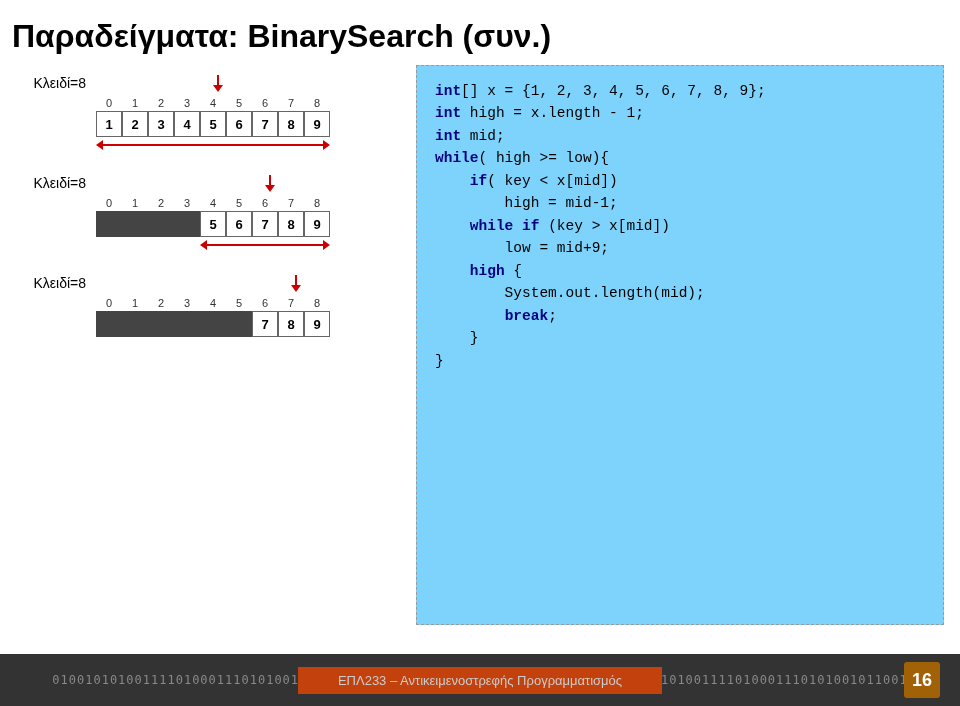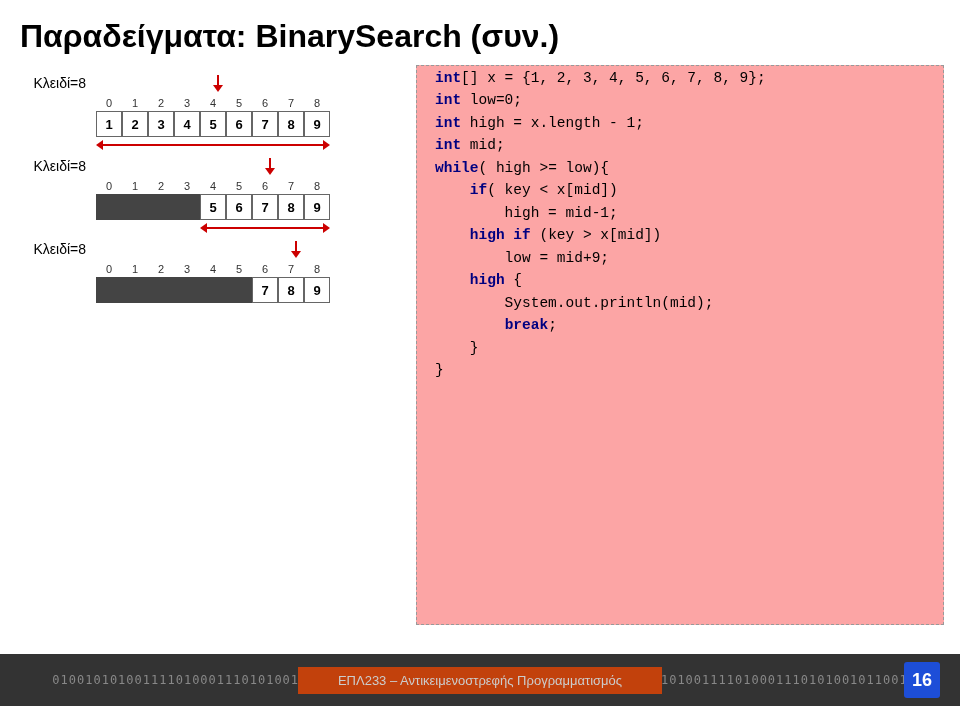--- a/index.html
+++ b/index.html
@@ -9,40 +9,40 @@
       width: 960px;
       height: 706px;
       overflow: hidden;
       position: relative;
     }
 
     
     .page-title {
       font-size: 32px;
       font-weight: bold;
-      padding: 18px 24px 10px 20px;
+      padding: 18px 24px 10px 12px;
       color: #000;
       font-family: Arial, sans-serif;
     }
 
     
     .content-area {
       display: flex;
       flex-direction: row;
       padding: 0 16px;
       gap: 20px;
       height: 560px;
     }
 
     
     .array-section {
       width: 380px;
       display: flex;
       flex-direction: column;
-      gap: 0px;
+      gap: 17px;
       padding-top: 10px;
     }
 
     .array-label {
       font-size: 14px;
       color: #000;
       width: 80px;
       text-align: right;
       padding-right: 10px;
       font-family: Arial, sans-serif;
@@ -104,23 +104,23 @@
     .arr-head-right {
       width: 0; height: 0;
       border-top: 5px solid transparent;
       border-bottom: 5px solid transparent;
       border-left: 7px solid #c00;
     }
 
     
     .code-section {
       flex: 1;
-      background: #fca5a5;
+      background: #7dd3fc;
       border: 1px dashed #999;
-      padding: 1px 18px;
+      padding: 14px 18px;
       font-family: 'Courier New', monospace;
       font-size: 14.5px;
       line-height: 1.55;
       color: #000;
       overflow: hidden;
     }
 
     .code-line {
       white-space: pre;
       display: block;
@@ -159,21 +159,21 @@
       color: #ccc;
       font-size: 13px;
       font-family: Arial, sans-serif;
       z-index: 2;
       position: relative;
     }
 
     .footer-page {
       position: absolute;
       right: 20px;
-      background: #1d4ed8;
+      background: #a16207;
       color: #fff;
       width: 36px;
       height: 36px;
       border-radius: 3px;
       display: flex;
       align-items: center;
       justify-content: center;
       font-size: 18px;
       font-weight: bold;
       z-index: 3;
@@ -332,30 +332,29 @@
           <div class="cell visible">7</div>
           <div class="cell visible">8</div>
           <div class="cell visible">9</div>
         </div>
       </div>
     </div>
   </div>
 
   <div class="code-section">
     <span class="code-line"><span class="kw">int</span>[] x = {1, 2, 3, 4, 5, 6, 7, 8, 9};</span>
-    <span class="code-line"><span class="kw">int</span> low=0;</span>
     <span class="code-line"><span class="kw">int</span> high = x.length - 1;</span>
     <span class="code-line"><span class="kw">int</span> mid;</span>
     <span class="code-line"><span class="kw">while</span>( high &gt;= low){</span>
     <span class="code-line">    <span class="kw">if</span>( key &lt; x[mid])</span>
     <span class="code-line">        high = mid-1;</span>
-    <span class="code-line">    <span class="kw">high if</span> (key &gt; x[mid])</span>
+    <span class="code-line">    <span class="kw">while if</span> (key &gt; x[mid])</span>
     <span class="code-line">        low = mid+9;</span>
     <span class="code-line">    <span class="kw">high</span> {</span>
-    <span class="code-line">        System.out.println(mid);</span>
+    <span class="code-line">        System.out.length(mid);</span>
     <span class="code-line">        <span class="kw">break</span>;</span>
     <span class="code-line">    }</span>
     <span class="code-line">}</span>
   </div>
 
 </div>
 
 <div class="footer">
   <div class="footer-binary">
     01001010100111101000111010100101100100101010011110100011101010010110010010101001111010001110101001011001

